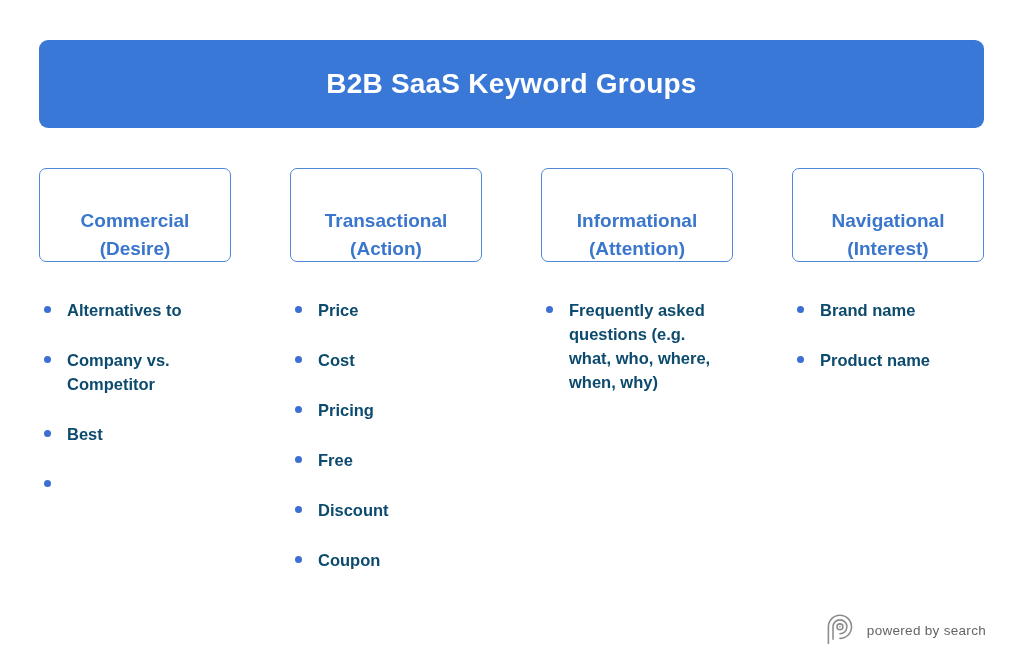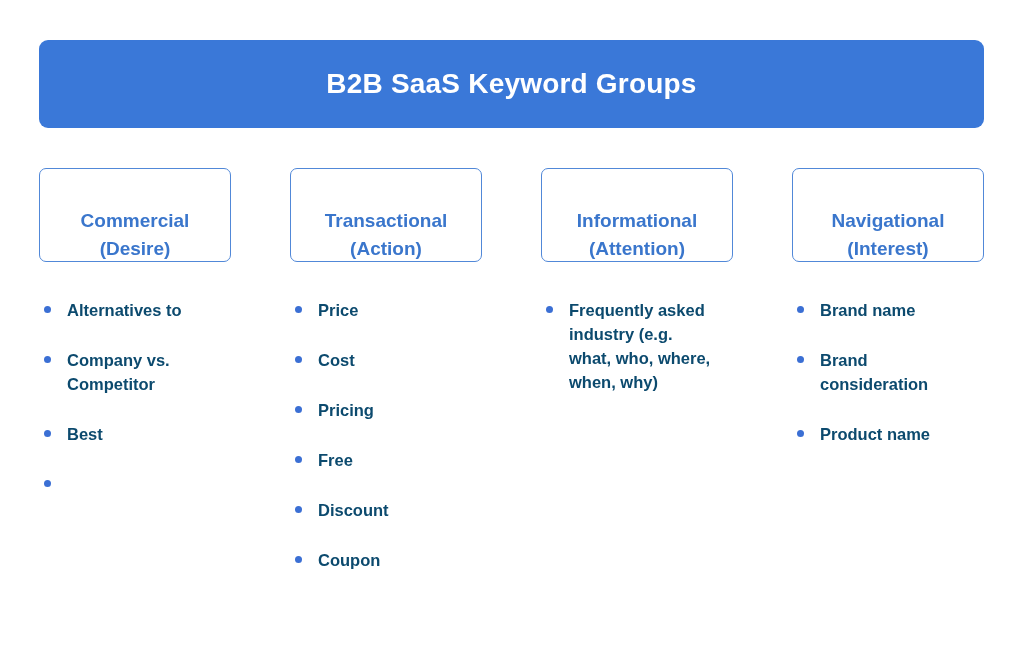--- a/index.html
+++ b/index.html
@@ -166,45 +166,51 @@
 
     <section class="column">
       <div class="header-box">
         <span class="header-text">Informational
 (Attention)</span>
       </div>
       <ul class="list">
         <li>
           <span class="dot"></span>
           <span class="item-text">Frequently asked
-industry (e.g.
+questions (e.g.
 what, who, where,
 when, why)</span>
         </li>
       </ul>
     </section>
 
     <section class="column">
       <div class="header-box">
         <span class="header-text">Navigational
 (Interest)</span>
       </div>
       <ul class="list">
         <li>
           <span class="dot"></span>
           <span class="item-text">Brand name</span>
         </li>
         <li>
           <span class="dot"></span>
-          <span class="item-text">Brand
-consideration</span>
-        </li>
-        <li>
-          <span class="dot"></span>
           <span class="item-text">Product name</span>
         </li>
       </ul>
     </section>
 
   </div>
 
+  <div class="footer">
+    <span class="logo-mark">
+      <svg width="37" height="37" viewBox="0 0 40 40" fill="none" stroke="#8c8c8c" stroke-width="1.7" stroke-linecap="round">
+        <path d="M8 34 L8 16 A12.5 12.5 0 1 1 20.5 28.5"></path>
+        <path d="M13 29.5 L13 16 A7.5 7.5 0 1 1 20.5 23.5"></path>
+        <circle cx="20.5" cy="16" r="3.2"></circle>
+        <circle cx="20.5" cy="16" r="0.9" fill="#8c8c8c" stroke="none"></circle>
+      </svg>
+    </span>
+    <span class="logo-text">powered by search</span>
+  </div>
 
 </div>
 
 </body></html>

